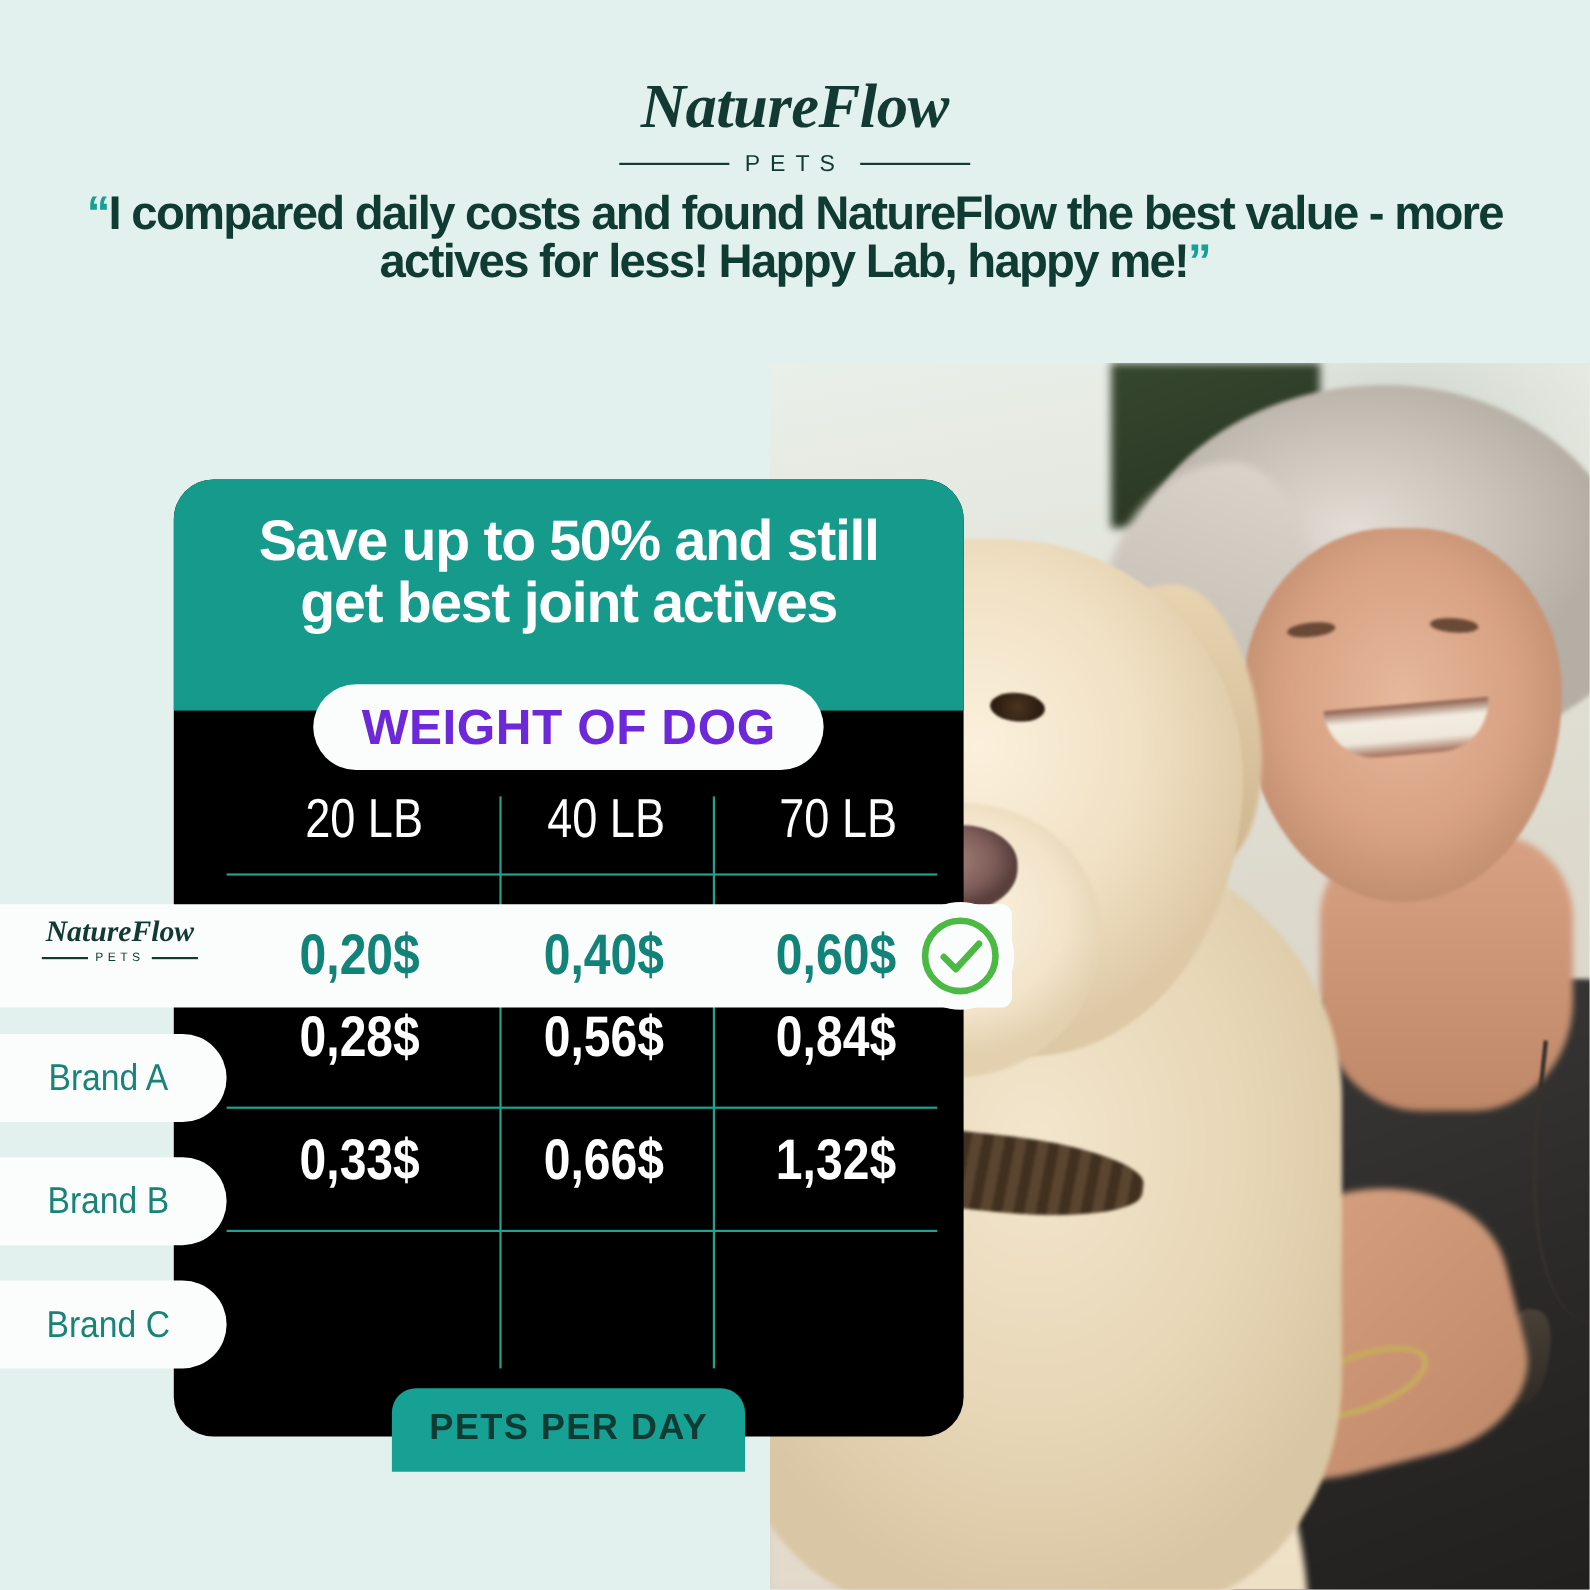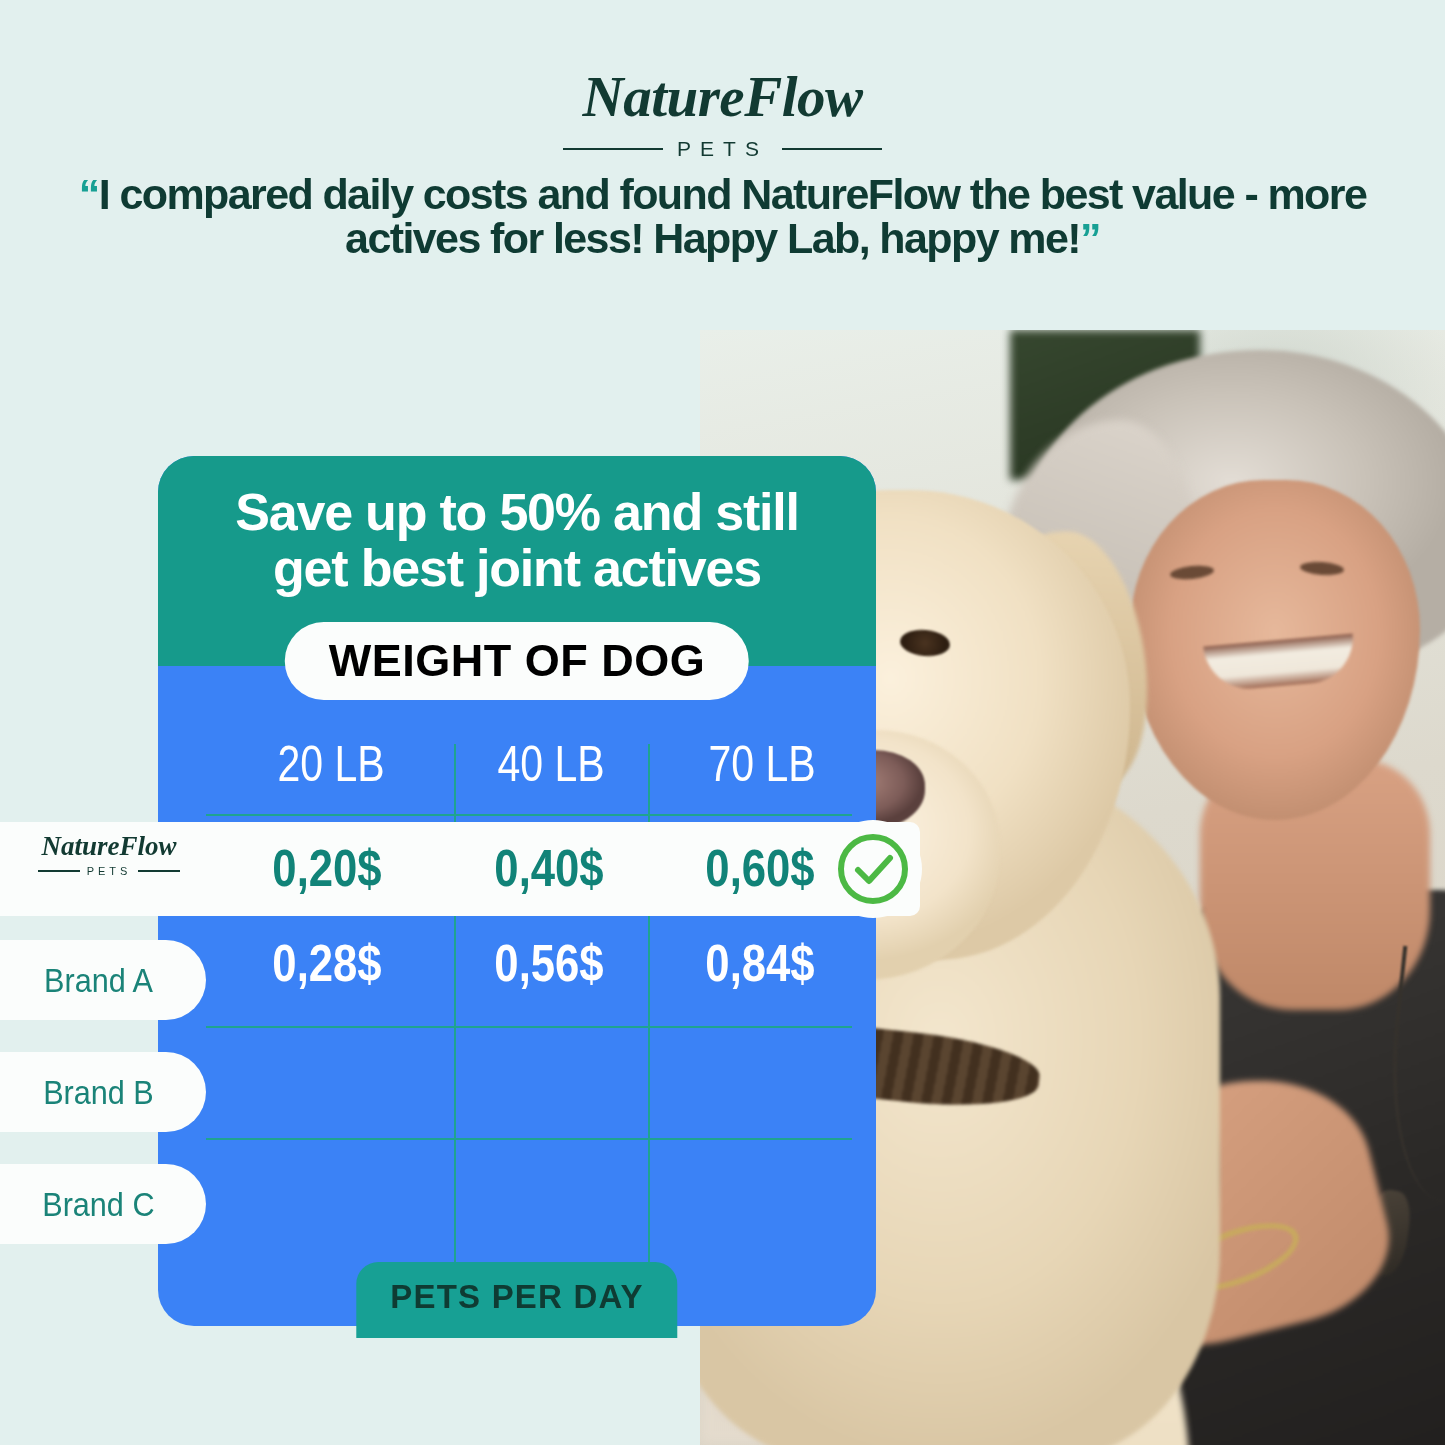--- a/index.html
+++ b/index.html
@@ -176,35 +176,35 @@
   
   .headline{
     position:absolute;left:0;top:172px;width:1445px;text-align:center;
     font-weight:800;font-size:43px;line-height:1.03;color:#0f3b33;
     letter-spacing:-1.6px;padding:0 20px;box-sizing:border-box;
   }
   .headline .qm{color:#17a094;font-weight:800;}
 
   
   .card{
-    position:absolute;left:158px;top:456px;width:718px;height:870px;
-    background:#3b82f6;border-radius:36px;overflow:hidden;
+    position:absolute;left:158px;top:436px;width:718px;height:870px;
+    background:#000000;border-radius:36px;overflow:hidden;
   }
   .card-top{
     position:absolute;left:0;top:0;width:100%;height:210px;background:#169a8b;
   }
   .promo{
     position:absolute;left:0;top:28px;width:100%;text-align:center;
     color:#ffffff;font-weight:800;font-size:52px;line-height:1.08;
     letter-spacing:-1.2px;padding:0 24px;box-sizing:border-box;
   }
   .weight-pill{
     position:absolute;left:50%;top:182px;transform:translateX(-50%);
     background:#fbfdfc;border-radius:40px;padding:13px 44px;
-    color:#000000;font-weight:800;font-size:45px;letter-spacing:0.5px;
+    color:#6d28d9;font-weight:800;font-size:45px;letter-spacing:0.5px;
     white-space:nowrap;z-index:4;
   }
 
   
   .tbl{
     position:absolute;left:0;top:262px;width:100%;height:560px;
   }
   .vline{position:absolute;top:26px;width:2px;background:#1fa38f;}
   .vline.v1{left:296px;height:520px;}
   .vline.v2{left:490px;height:520px;}
@@ -349,20 +349,25 @@
     </div>
     <div class="hline" style="left:48px;top:96px;width:646px;"></div>
 
     <div class="row" style="top:196px;text-decoration:underline;">
       <div class="cell a">0,28$</div>
       <div class="cell b">0,56$</div>
       <div class="cell c">0,84$</div>
     </div>
     <div class="hline" style="left:48px;top:308px;width:646px;"></div>
 
+    <div class="row" style="top:308px;">
+      <div class="cell a">0,33$</div>
+      <div class="cell b">0,66$</div>
+      <div class="cell c">1,32$</div>
+    </div>
     <div class="hline" style="left:48px;top:420px;width:646px;"></div>
 
   </div>
 </div>
 
 <div class="weight-pill" style="left:517px;top:622px;transform:translateX(-50%);">WEIGHT OF DOG</div>
 
 <div class="hl-band" style="top:822px;"></div>
 <div class="hl-logo">
   <div class="nm">NatureFlow</div>

